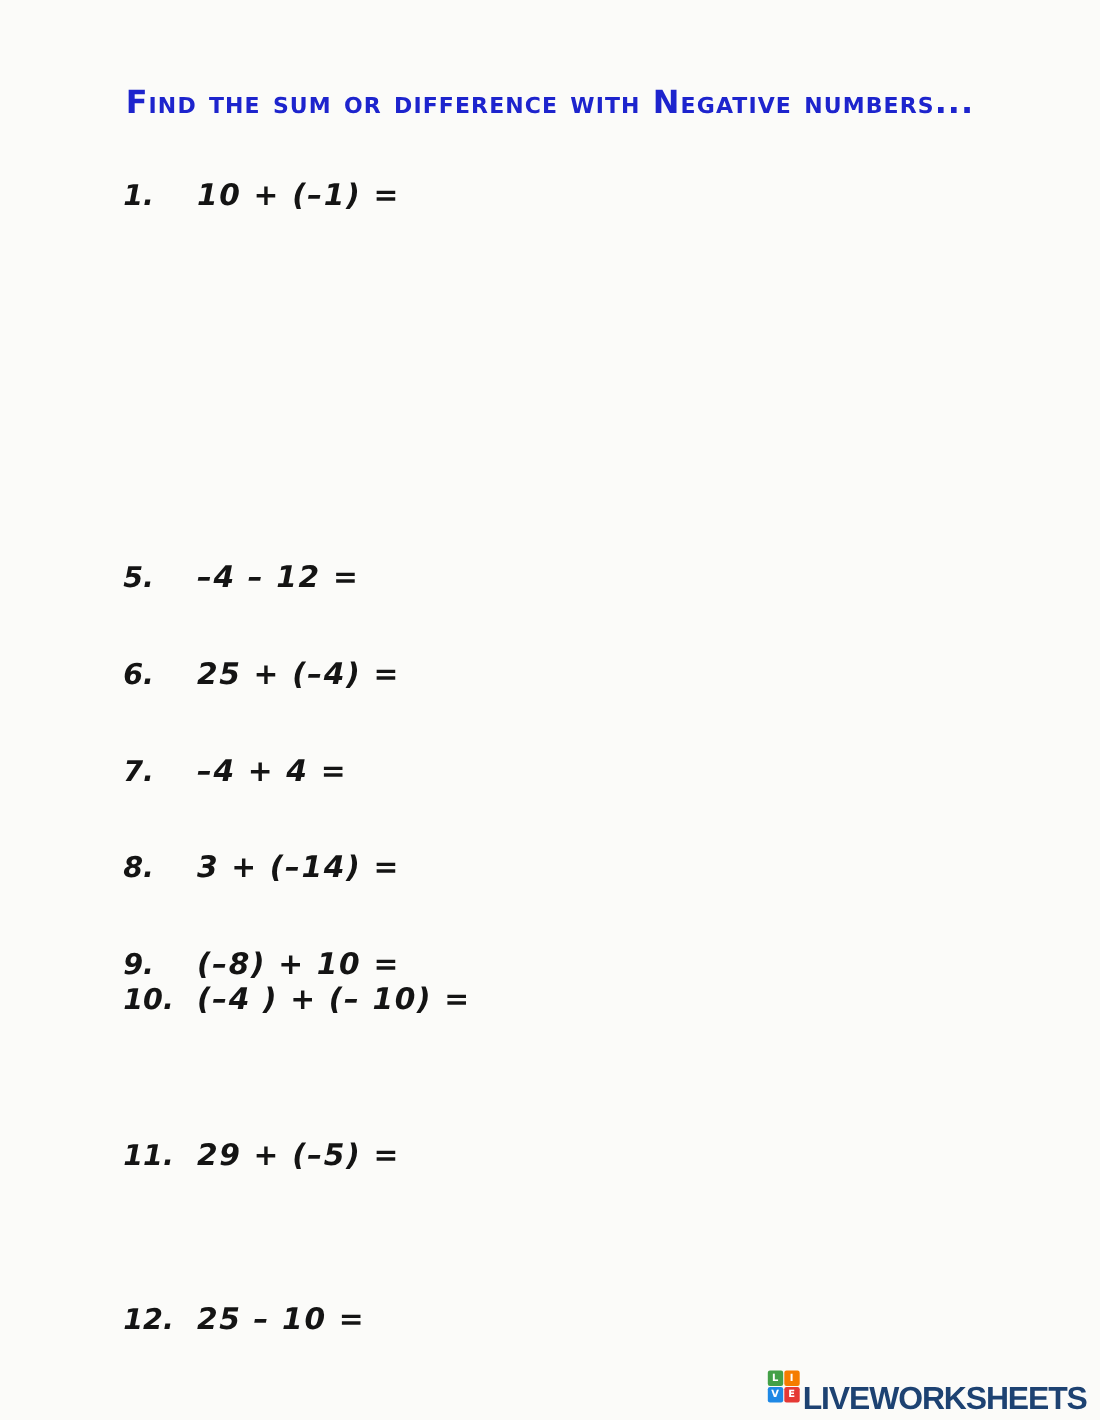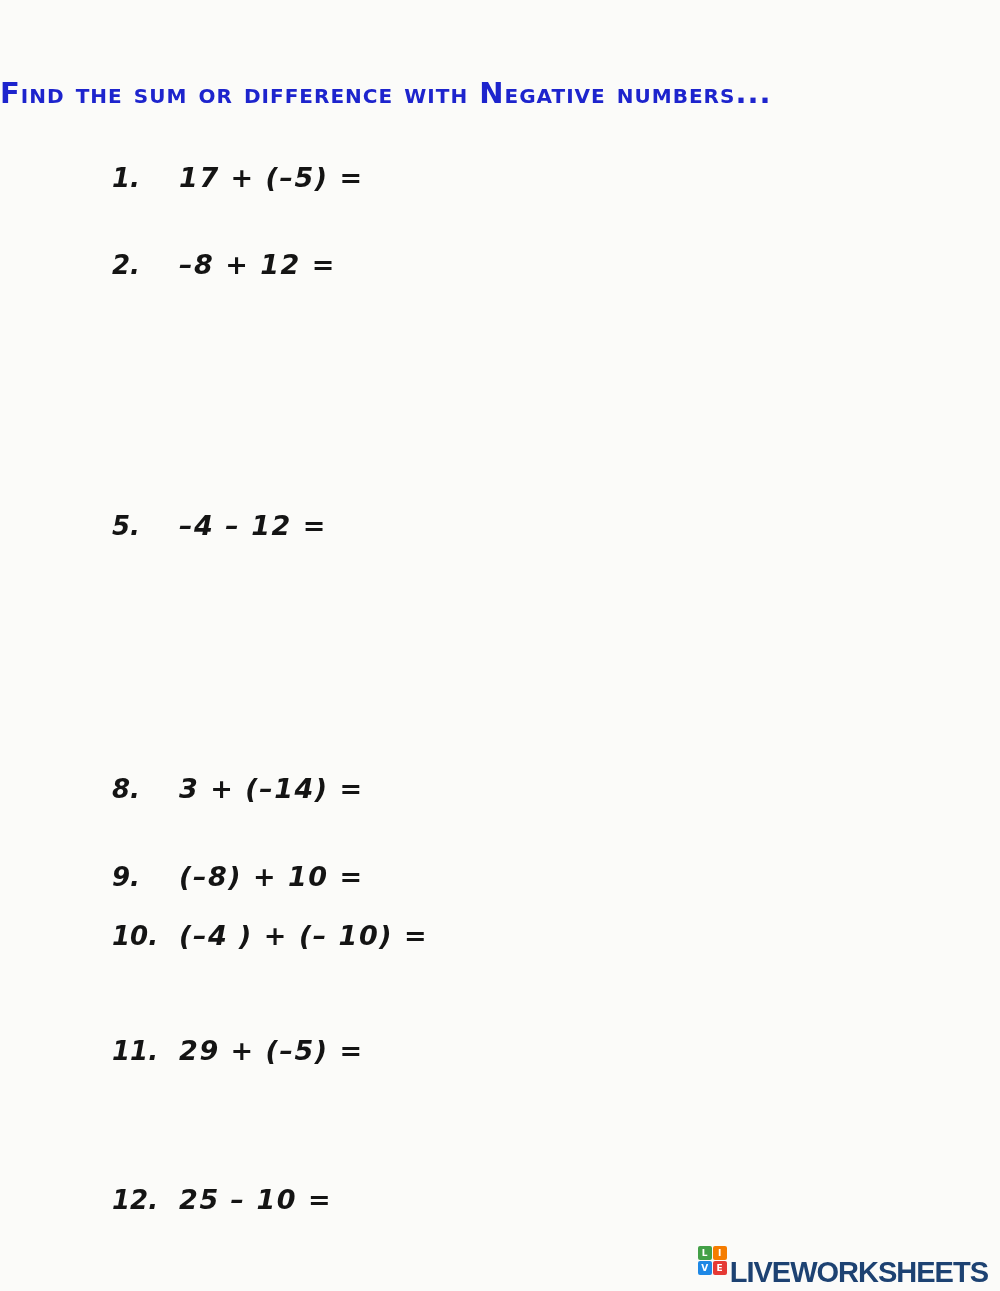--- a/index.html
+++ b/index.html
@@ -13,20 +13,21 @@
     height: 1291px;
     background: #fbfbf9;
     overflow: hidden;
     font-family: "DejaVu Sans", sans-serif;
   }
   .title {
     position: absolute;
     top: 76px;
     left: 0;
     width: 100%;
+    text-align: center;
     font-family: "DejaVu Sans", sans-serif;
     font-weight: bold;
     font-variant: small-caps;
     font-size: 29px;
     letter-spacing: 1px;
     white-space: nowrap;
   }
   .row {
     position: absolute;
     left: 112px;
@@ -81,48 +82,52 @@
 </style>
 </head>
 <body>
 
 <div class="page">
 
   <div class="title" style="color: rgb(29, 36, 205);">Find the sum or difference with Negative numbers...</div>
 
   <div class="row" style="top:162px">
     <span class="num">1.</span>
-    <span class="expr">17 + (–5) =</span>
+    <span class="expr">10 + (–1) =</span>
   </div>
 
-  <div class="row" style="top:249px">
-    <span class="num">2.</span>
-    <span class="expr">–8 + 12 =</span>
-  </div>
 
 
 
   <div class="row" style="top:510px">
     <span class="num">5.</span>
     <span class="expr">–4 – 12 =</span>
   </div>
 
+  <div class="row" style="top:598px">
+    <span class="num">6.</span>
+    <span class="expr">25 + (–4) =</span>
+  </div>
 
+  <div class="row" style="top:686px">
+    <span class="num">7.</span>
+    <span class="expr">–4 + 4 =</span>
+  </div>
 
   <div class="row" style="top:773px">
     <span class="num">8.</span>
     <span class="expr">3 + (–14) =</span>
   </div>
 
   <div class="row" style="top:861px">
     <span class="num">9.</span>
     <span class="expr">(–8) + 10 =</span>
   </div>
 
-  <div class="row" style="top:920px">
+  <div class="row" style="top:893px">
     <span class="num">10.</span>
     <span class="expr">(–4 ) + (– 10) =</span>
   </div>
 
   <div class="row" style="top:1035px">
     <span class="num">11.</span>
     <span class="expr">29 + (–5) =</span>
   </div>
 
   <div class="row" style="top:1184px">

